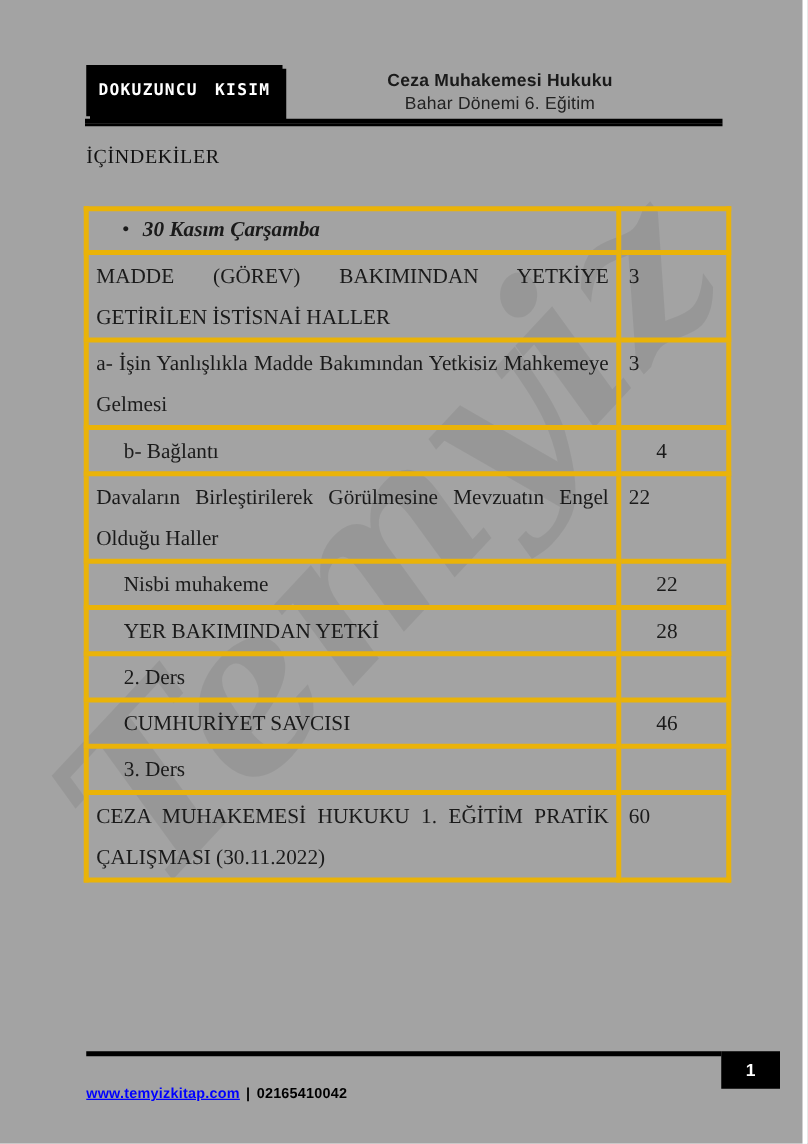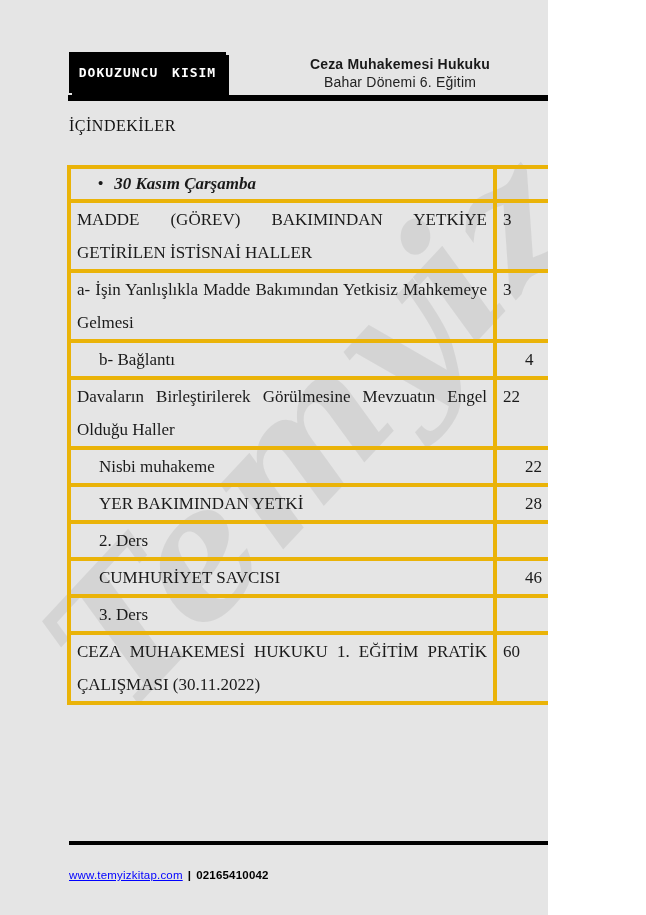--- a/index.html
+++ b/index.html
@@ -1,21 +1,21 @@
 <!DOCTYPE html>
 <html><head>
 <meta charset="utf-8">
 <style>
   * { margin: 0; padding: 0; box-sizing: border-box; }
   html, body { background: #ffffff; }
   .page {
     position: relative;
-    width: 548px;
+    width: 642px;
     height: 915px;
-    background: #e5e5e5;
+    background: #a3a3a3;
     overflow: hidden;
     font-family: "Liberation Serif", serif;
     color: #1a1a1a;
   }
 
   
   .section-box {
     position: absolute;
     left: 69px; top: 52px;
     width: 157px; height: 41px;
@@ -137,21 +137,21 @@
     left: 69px; top: 869px;
     font-family: "Liberation Sans", sans-serif;
     font-weight: bold;
     font-size: 11.5px;
     color: #000;
     letter-spacing: 0.2px;
   }
   .footer-contact a.site-link {
     color: #0000ff;
     text-decoration: underline;
-    font-weight: normal;
+    font-weight: bold;
     margin-top: 28px;
   }
   .footer-contact .sep { margin: 0 5px; color: #000; }
 </style>
 </head>
 <body>
 
 <div class="page">
 
   <div class="section-box">

